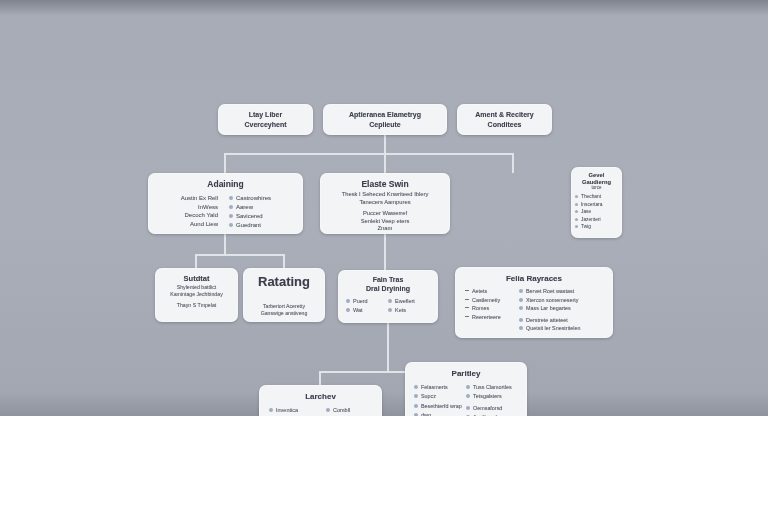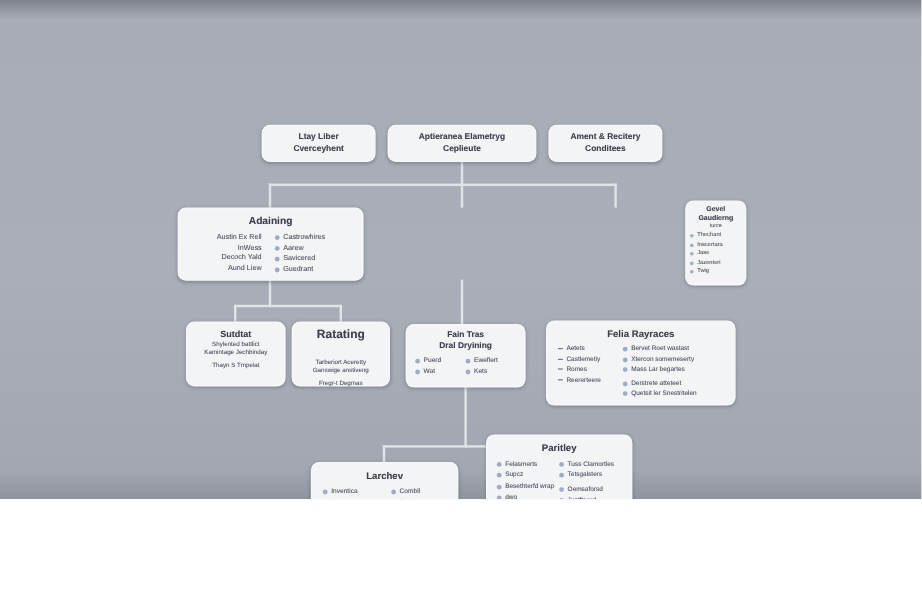--- a/index.html
+++ b/index.html
@@ -80,20 +80,28 @@
             <span>Savicered</span>
           </div>
         <div class="item">
             <span class="ico"></span>
             <span>Guedrant</span>
           </div>
       </div>
     </div>
   </div>
 
+  <div class="box" style="left:320px;top:173px;width:130px;height:61px;padding:6px 8px;box-sizing:border-box;text-align:center;">
+    <span class="ttl" style="font-size:8.5px;margin-bottom:2px;">Elaste Swin</span>
+    <span class="ctr" style="font-size:5.8px;line-height:7.5px;">Thesk I Seheced Knwriteed Iblery</span>
+    <span class="ctr" style="font-size:5.8px;line-height:7.5px;">Tanecers Aampures</span>
+    <span class="ctr" style="font-size:5.8px;line-height:7.5px;margin-top:4px;">Puccer Wawerref</span>
+    <span class="ctr" style="font-size:5.8px;line-height:7.5px;">Senlekt Veep eters</span>
+    <span class="ctr" style="font-size:5.8px;line-height:7.5px;">Znam</span>
+  </div>
 
 
   <div class="box" style="left:571px;top:167px;width:51px;height:71px;padding:5px 4px;box-sizing:border-box;">
     <span class="ttl" style="font-size:5.8px;line-height:6.5px;">Gevel</span>
     <span class="ttl" style="font-size:5.8px;line-height:6.5px;">Gaudierng</span>
     <span class="ctr" style="font-size:4.5px;line-height:6px;margin-bottom:2px;">turce</span>
     <div style="font-size:4.8px;">
       <div class="item" style="line-height:7.5px;">
           <span class="ico" style="width:3px;height:3px;"></span>
           <span>Thechant</span>
@@ -118,21 +126,21 @@
   </div>
 
   <div class="box" style="left:155px;top:268px;width:83px;height:54px;padding:6px 5px;box-sizing:border-box;text-align:center;">
     <span class="ttl" style="font-size:7.5px;margin-bottom:1px;">Sutdtat</span>
     <span class="ctr" style="font-size:5.2px;line-height:6.8px;">Shylented battlict</span>
     <span class="ctr" style="font-size:5.2px;line-height:6.8px;">Kamintage Jechbinday</span>
     <span class="ctr" style="font-size:5.2px;line-height:6.8px;margin-top:4px;">Thayn S Tmpelat</span>
   </div>
 
   <div class="box" style="left:243px;top:268px;width:82px;height:54px;padding:6px 5px;box-sizing:border-box;text-align:center;">
-    <span class="ttl" style="font-size:10px;margin-bottom:14px;">Ratating</span>
+    <span class="ttl" style="font-size:13px;margin-bottom:14px;">Ratating</span>
     <span class="ctr" style="font-size:5.2px;line-height:6.8px;">Tarberiort Aceretty</span>
     <span class="ctr" style="font-size:5.2px;line-height:6.8px;">Ganswige anstiveng</span>
     <span class="ctr" style="font-size:5.2px;line-height:6.8px;margin-top:4px;">Fregr-t Degmas</span>
   </div>
 
   <div class="box" style="left:338px;top:270px;width:100px;height:53px;padding:6px 8px;box-sizing:border-box;">
     <span class="ttl" style="font-size:7px;line-height:8.5px;">Fain Tras</span>
     <span class="ttl" style="font-size:7px;line-height:8.5px;margin-bottom:4px;">Dral Dryining</span>
     <div class="cols" style="font-size:5.5px;">
       <div style="width:38px;">

